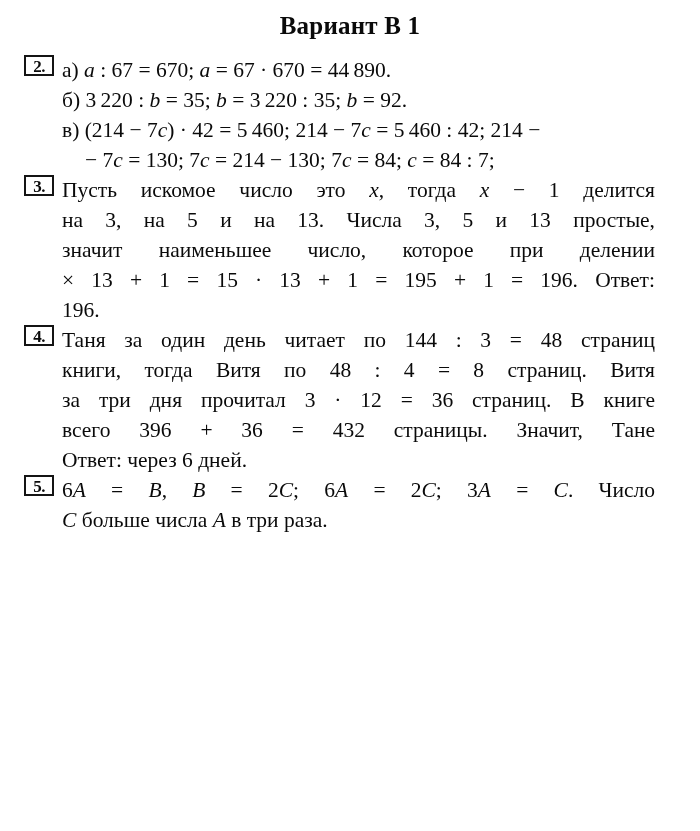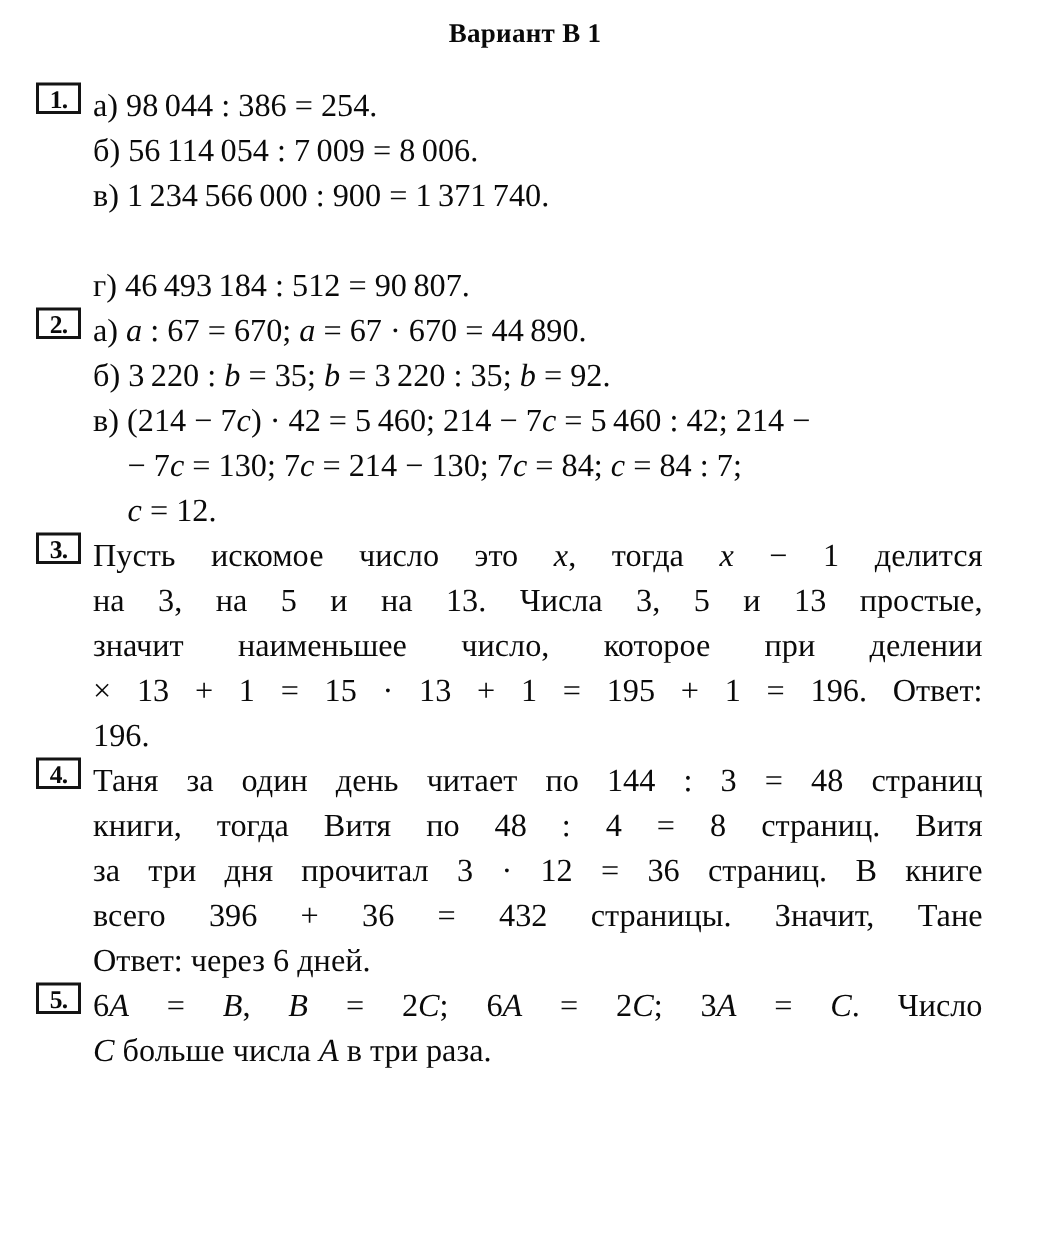--- a/index.html
+++ b/index.html
@@ -18,21 +18,21 @@
     -webkit-font-smoothing: antialiased;
   }
 
   
   #page-title {
     position: absolute;
     top: 12px;
     left: 0;
     width: 700px;
     text-align: center;
-    font-size: 18px;
+    font-size: 25px;
     font-weight: bold;
     letter-spacing: 0.2px;
   }
 
   
   .answers {
     position: absolute;
     top: 55px;
     left: 0;
     width: 700px;
@@ -99,36 +99,28 @@
   }
 </style>
 </head>
 <body>
 
 <div id="page-title">Вариант В 1</div>
 
 <div class="answers" id="answers">
     <div class="task">
       <div class="task-num">1.</div>
-      <div class="task-body">
-        <div class="line">а) 98 044 : 386 = 254.</div>
-        <div class="line">б) 56 114 054 : 7 009 = 8 006.</div>
-        <div class="line">в) 1 234 566 000 : 900 = 1 371 740.</div>
-        <div class="line blank">&nbsp;</div>
-        <div class="line">г) 46 493 184 : 512 = 90 807.</div>
-      </div>
     </div>
     <div class="task">
       <div class="task-num">2.</div>
       <div class="task-body">
         <div class="line">а) <i class="v">a</i> : 67 = 670; <i class="v">a</i> = 67 · 670 = 44 890.</div>
         <div class="line">б) 3 220 : <i class="v">b</i> = 35; <i class="v">b</i> = 3 220 : 35; <i class="v">b</i> = 92.</div>
         <div class="line">в) (214 − 7<i class="v">c</i>) · 42 = 5 460; 214 − 7<i class="v">c</i> = 5 460 : 42; 214 −</div>
         <div class="line cont">− 7<i class="v">c</i> = 130; 7<i class="v">c</i> = 214 − 130; 7<i class="v">c</i> = 84; <i class="v">c</i> = 84 : 7;</div>
-        <div class="line cont"><i class="v">c</i> = 12.</div>
       </div>
     </div>
     <div class="task">
       <div class="task-num">3.</div>
       <div class="task-body">
         <div class="line just">Пусть искомое число это <i class="v">x</i>, тогда <i class="v">x</i> − 1 делится</div>
         <div class="line just">на 3, на 5 и на 13. Числа 3, 5 и 13 простые,</div>
         <div class="line just">значит наименьшее число, которое при делении</div>
         <div class="line just">× 13 + 1 = 15 · 13 + 1 = 195 + 1 = 196. Ответ:</div>
         <div class="line just last">196.</div>

